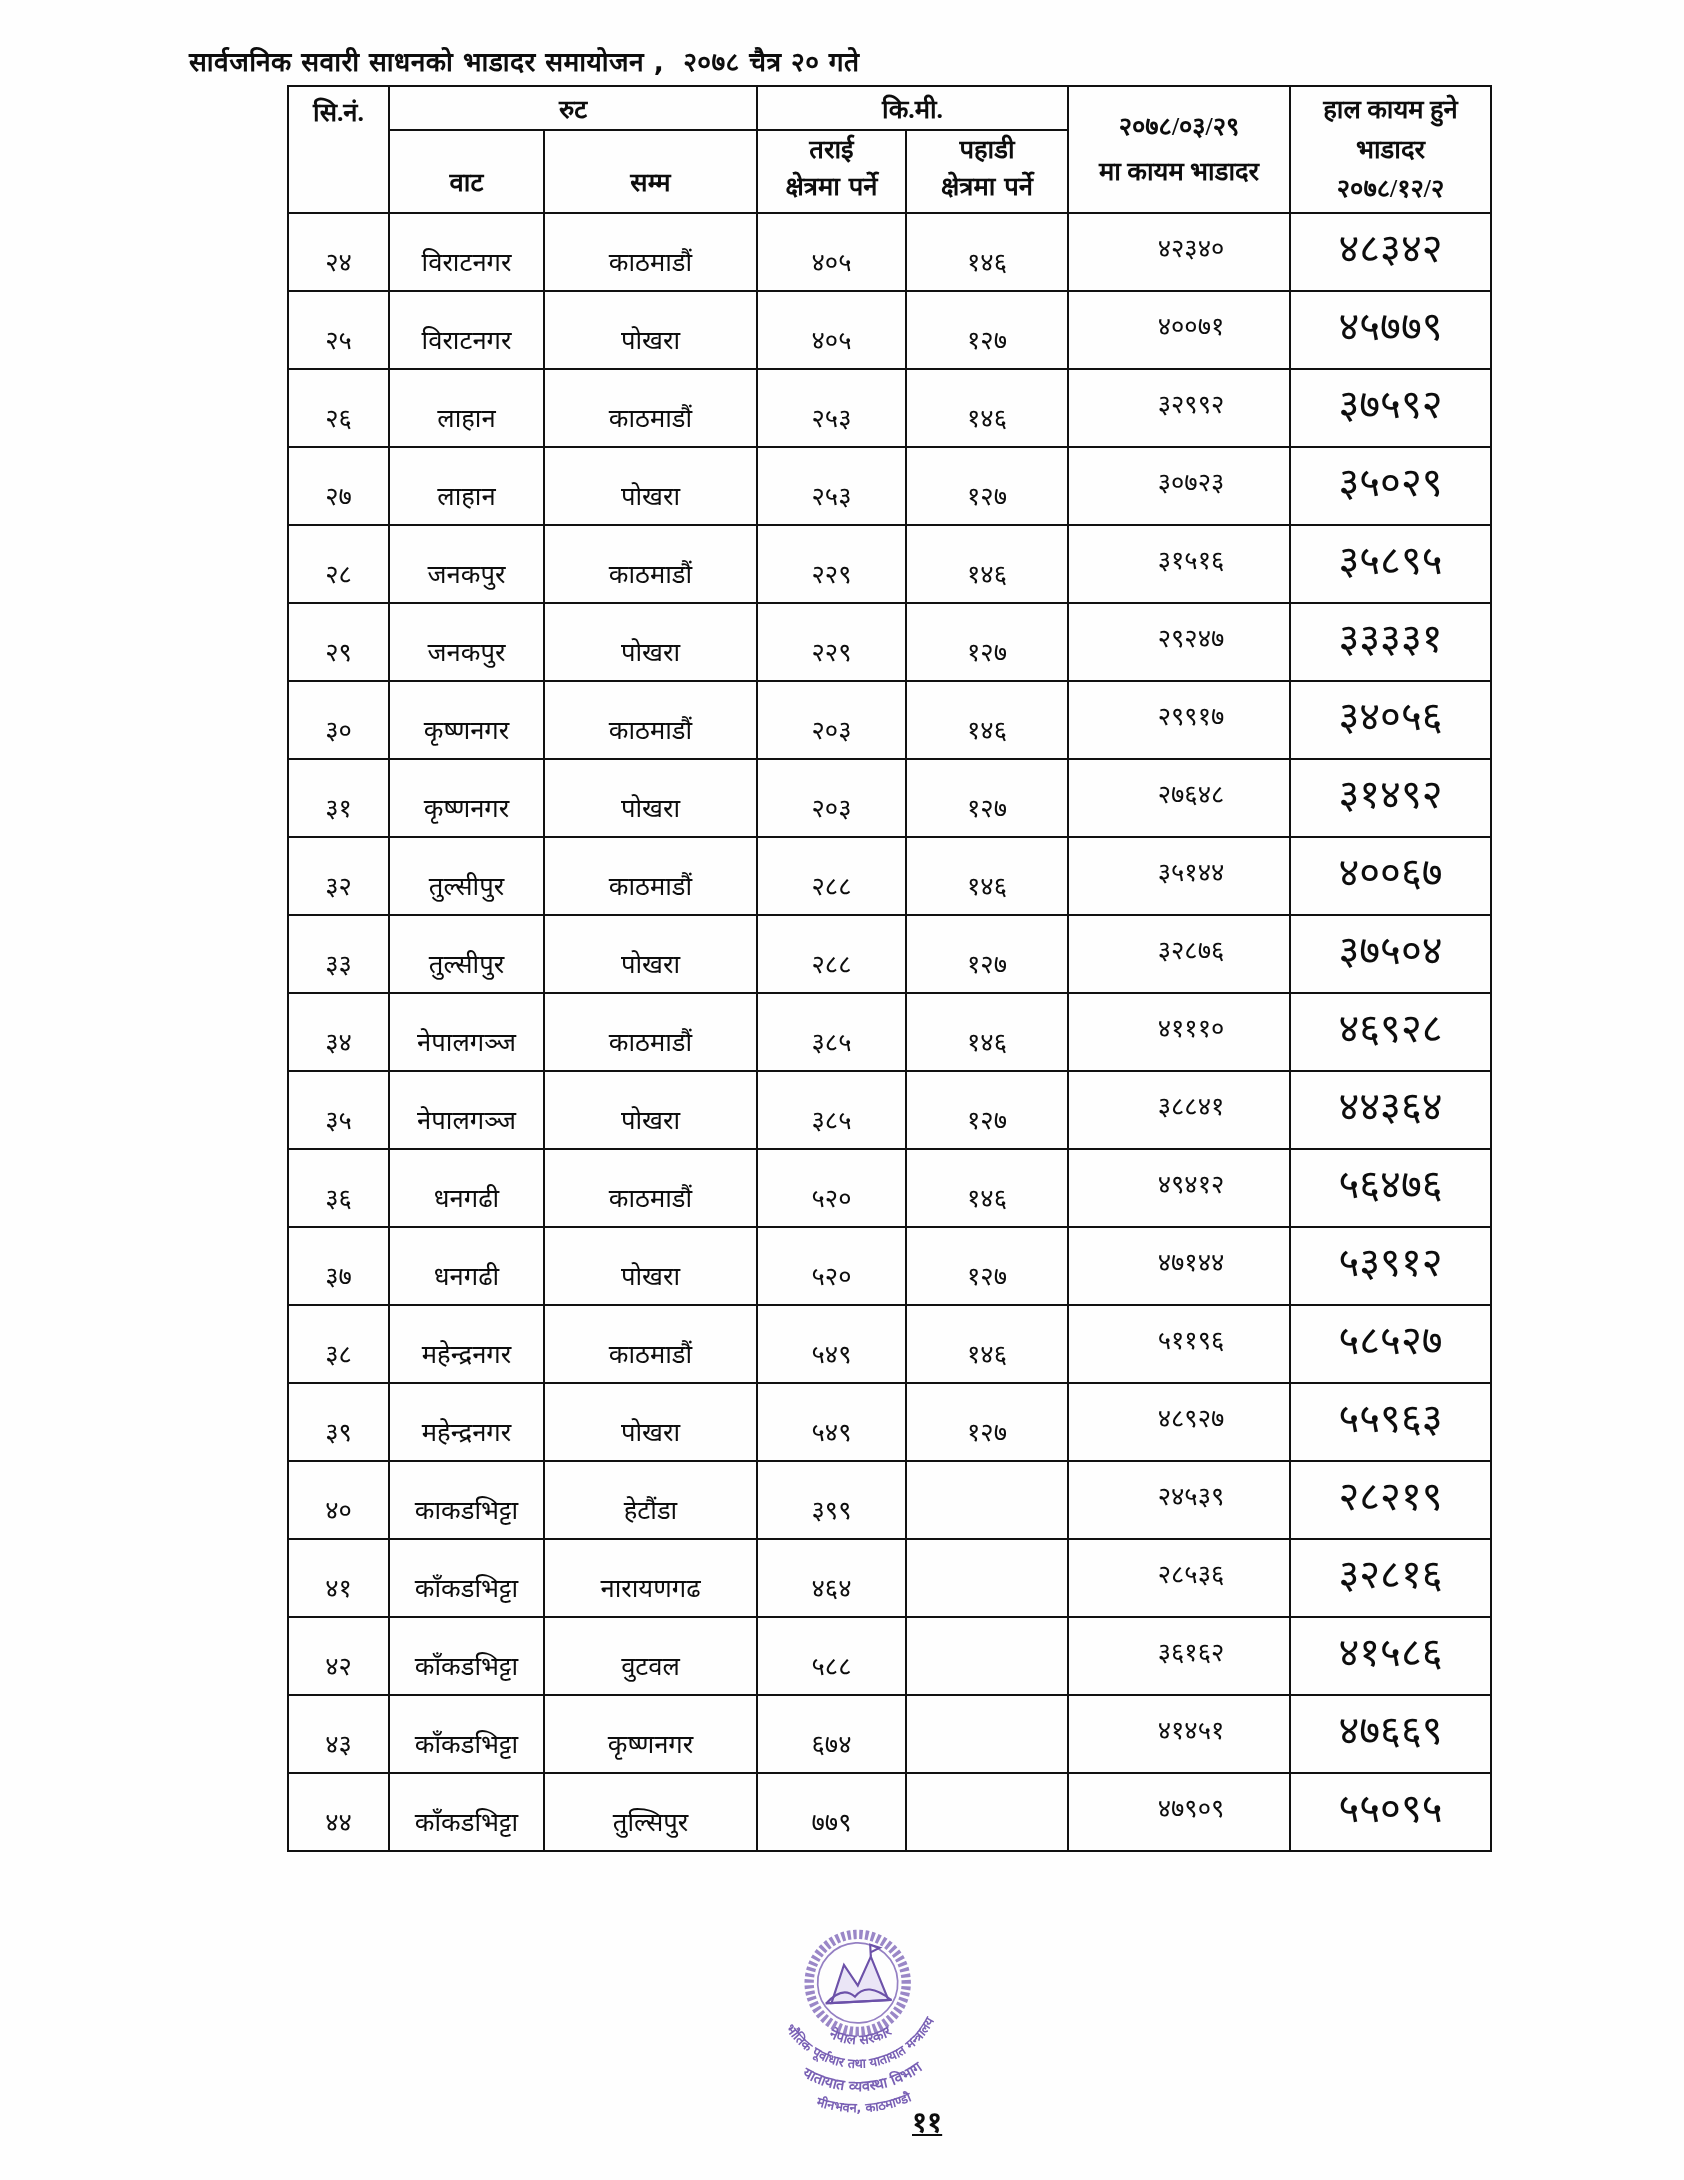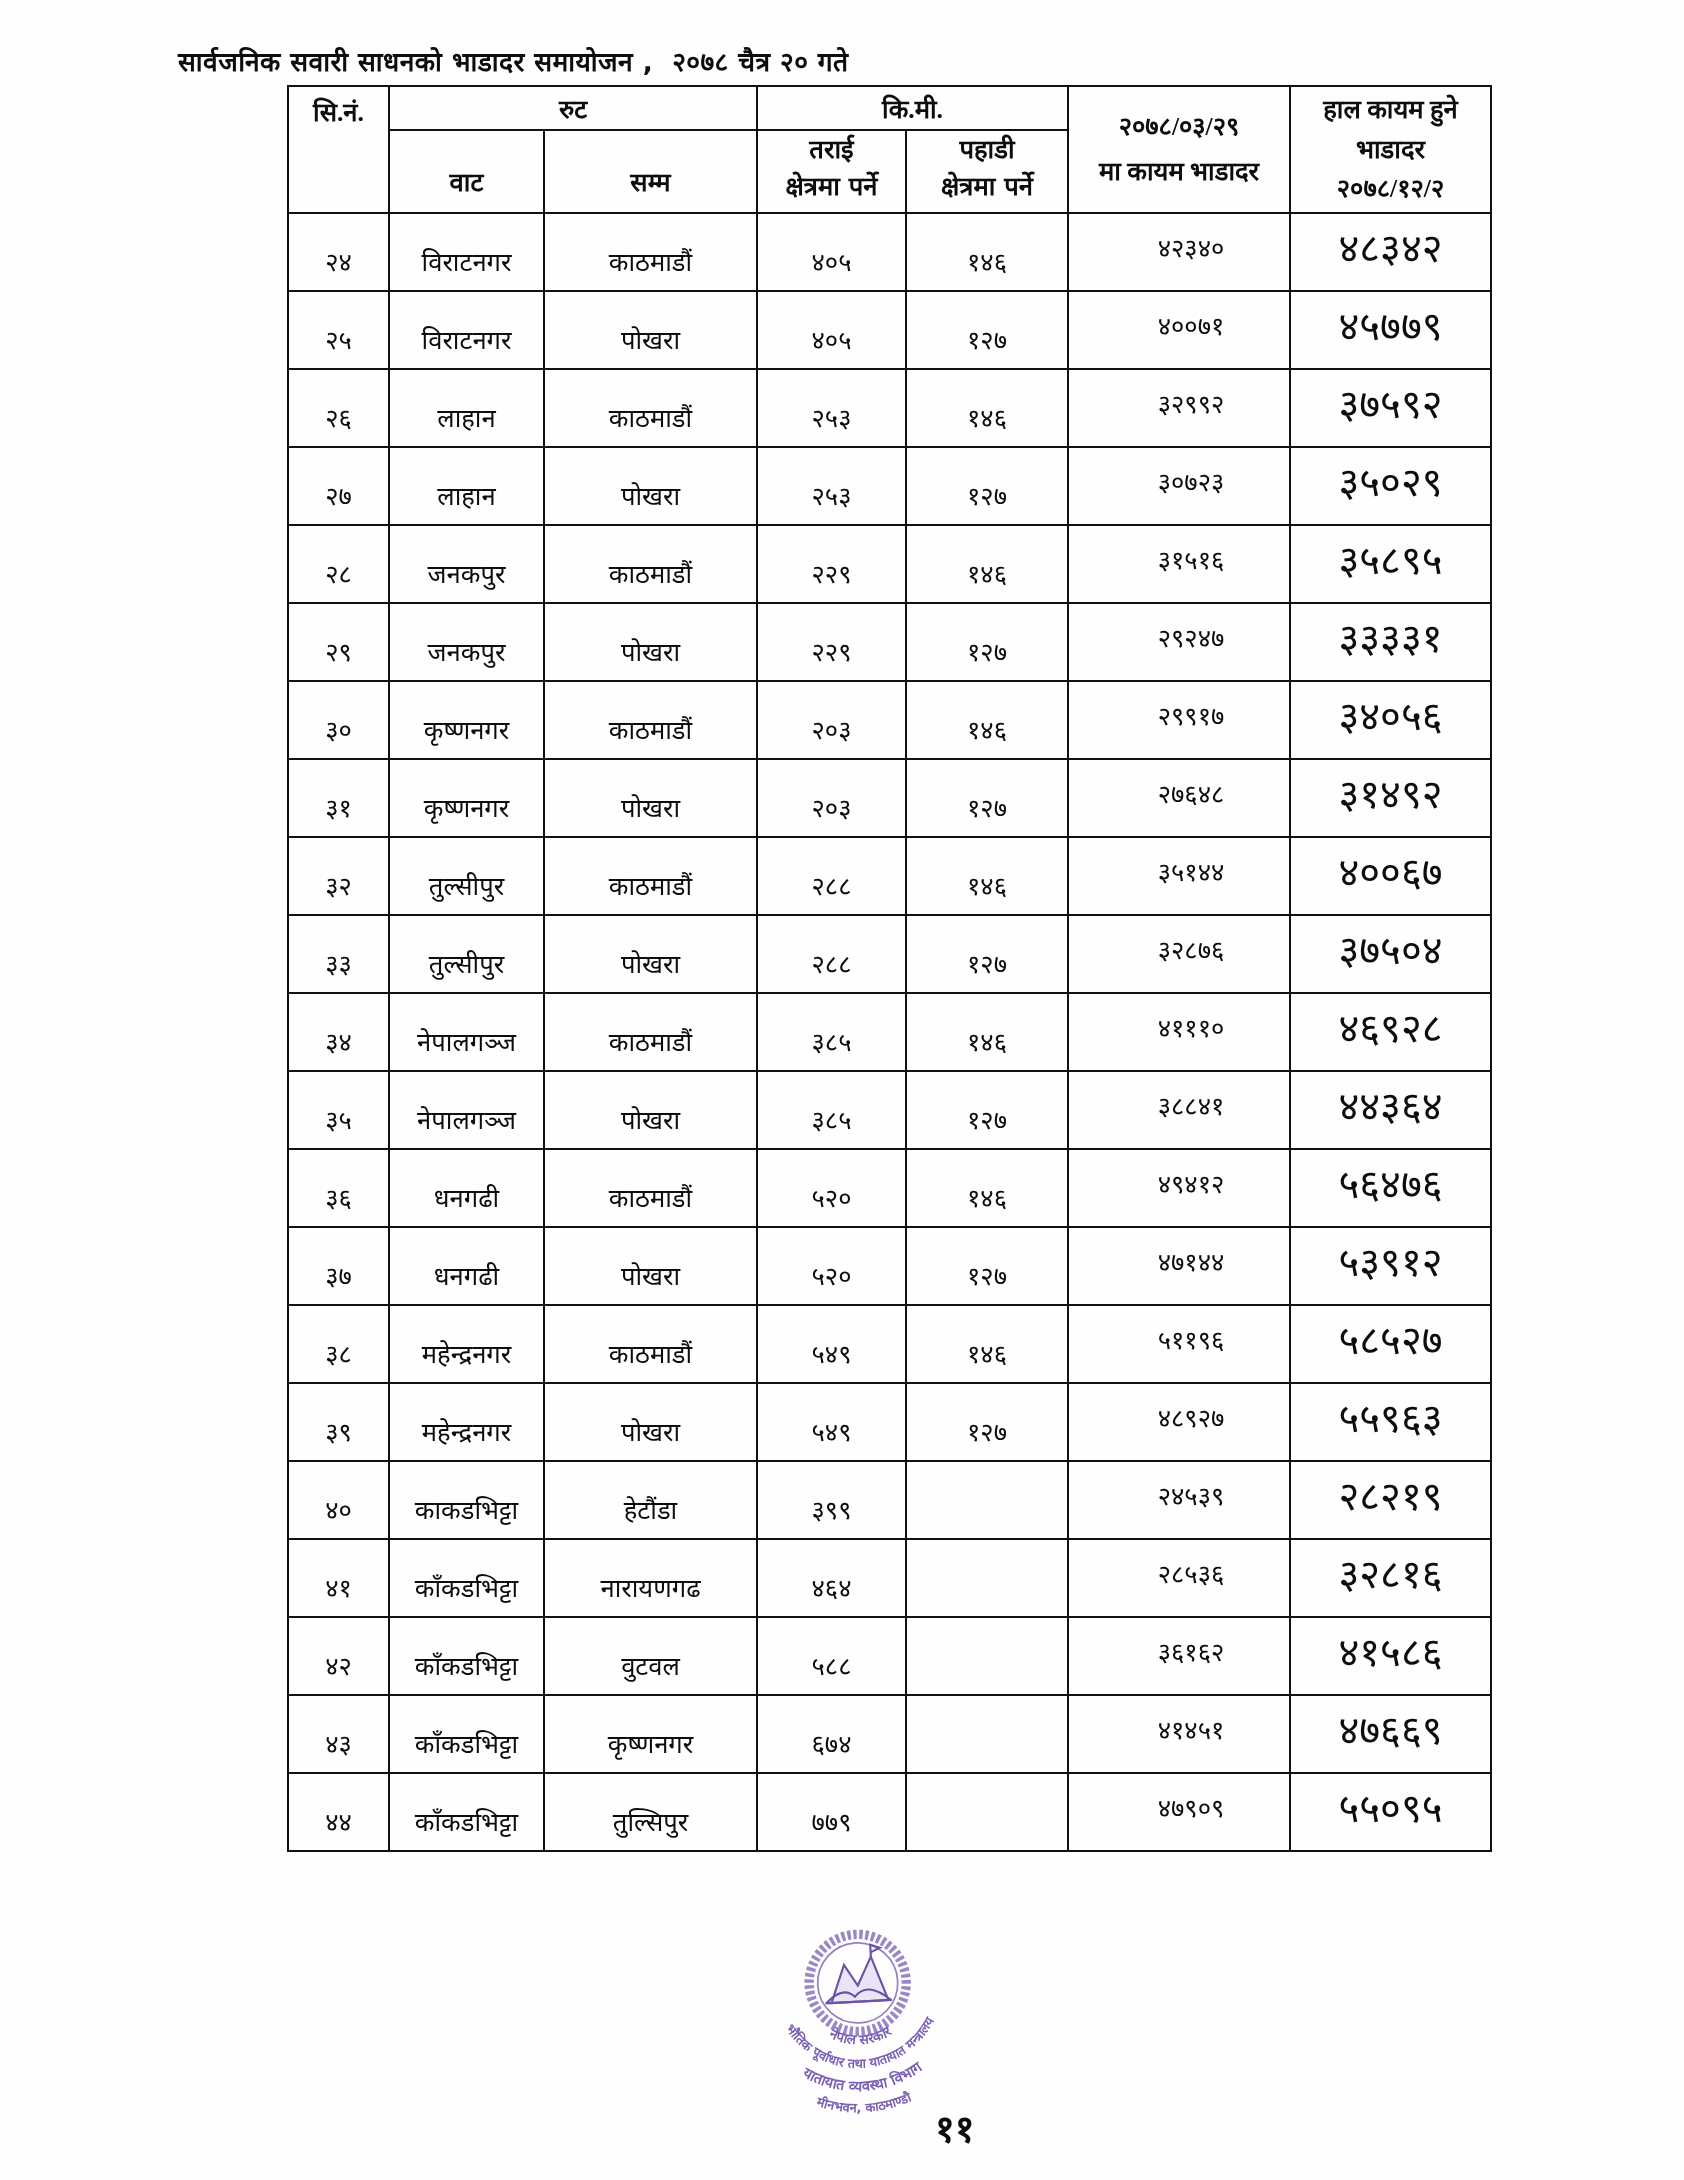--- a/index.html
+++ b/index.html
@@ -5,21 +5,21 @@
   html,body{margin:0;padding:0;}
   body{
     width:1685px;height:2181px;
     background:#fefefe;
     font-family:"DejaVu Sans", sans-serif;
     color:#0d0d0d;
     position:relative;
     overflow:hidden;
   }
   .page-title{
-    position:absolute;left:178px;top:43px;
+    position:absolute;left:189px;top:43px;
     font-size:26.4px;font-weight:bold;letter-spacing:0.4px;
     white-space:pre;
   }
   table.fare-table{
     position:absolute;left:287px;top:85px;
     width:1203px;
     border-collapse:collapse;table-layout:fixed;
   }
   .fare-table th,.fare-table td{
     border:2.6px solid #111;
@@ -35,22 +35,22 @@
   th.h-sn{vertical-align:top;padding-top:6.8px;}
   th.h-route,th.h-km{vertical-align:middle;}
   th.h-from,th.h-to{vertical-align:bottom;padding-bottom:13.6px;text-align:center;}
   th.h-terai,th.h-pahadi{vertical-align:bottom;padding-bottom:7px;line-height:1.45;}
   th.h-old{vertical-align:middle;line-height:1.75;}
   th.h-new{vertical-align:middle;line-height:1.55;}
   td.c0,td.c1,td.c2,td.c3,td.c4{vertical-align:bottom;padding-bottom:11px;}
   td.c5{vertical-align:middle;padding-bottom:8.5px;padding-left:24px;}
   td.c6{vertical-align:top;padding-top:4.3px;font-size:40px;}
   .page-number{
-    position:absolute;left:935px;top:2101px;
-    font-size:38px;font-weight:bold;
+    position:absolute;left:912px;top:2101px;
+    font-size:29px;font-weight:bold;text-decoration:underline;
   }
   .seal{
     position:absolute;left:743px;top:1913px;
     width:235px;height:247px;
     opacity:.9;
     transform:rotate(-3deg);
   }
   .seal text{
     font-family:"DejaVu Sans", sans-serif;
     font-weight:bold;

